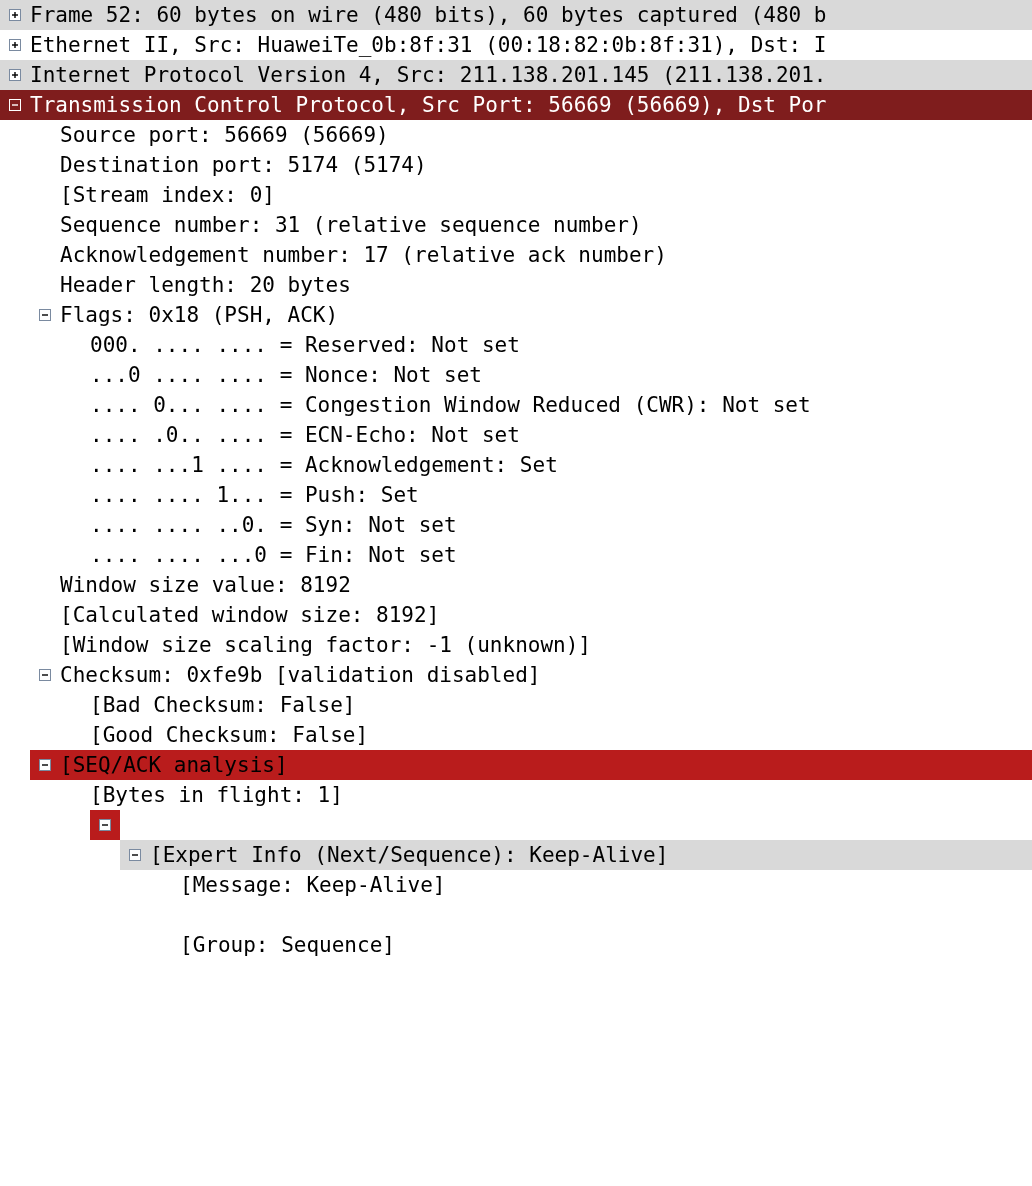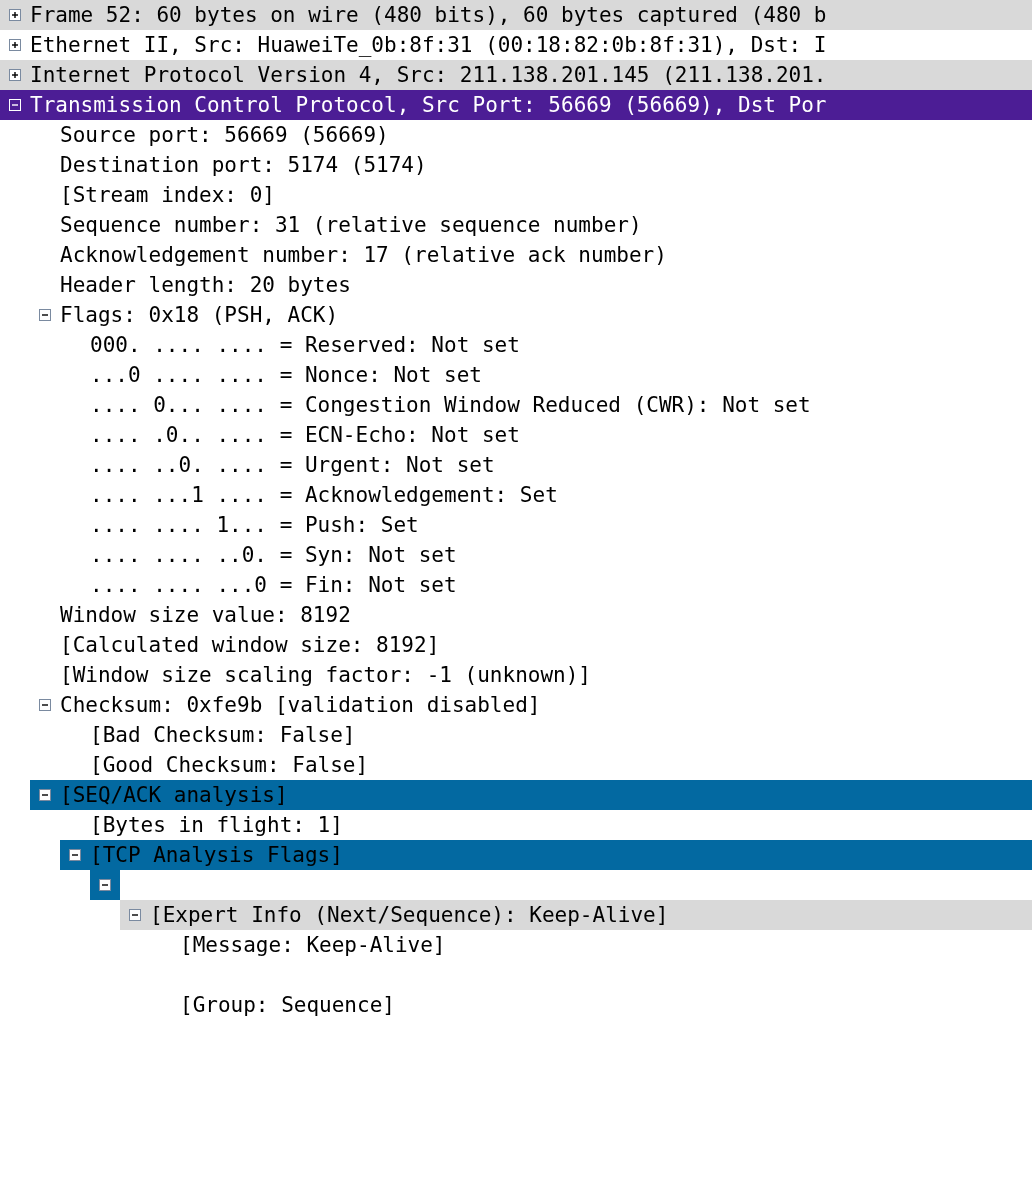--- a/index.html
+++ b/index.html
@@ -2,22 +2,22 @@
 <html><head>
 <meta charset="utf-8">
 <style>
   html,body{margin:0;padding:0;background:#fff;font-family:"Consolas","DejaVu Sans Mono","Lucida Console",monospace;font-size:21px;line-height:30px;color:#000;overflow:hidden;width:1032px}
   .tree{white-space:nowrap}
   .row{display:flex;align-items:center;height:30px}
   .cell{display:inline-block;width:30px;height:30px;flex:0 0 30px;position:relative}
   .toggle{width:30px;height:30px;flex:0 0 30px;display:flex;align-items:center;justify-content:center;cursor:pointer}
   .toggle svg{display:block}
   .label{flex:1 0 auto;padding-right:4px}
-  .sel{background:#4c1d95;color:#fff}
-  .hl-cyan{background:#0369a1}
+  .sel{background:#7f1d1d;color:#fff}
+  .hl-cyan{background:#b91c1c}
   .hl-grey{background:#d9d9d9}
 </style>
 </head>
 <body>
 
 <div class="tree" id="tree">
     <div class="row hl-grey">
       <span class="toggle">
         <svg width="14" height="14" viewBox="0 0 14 14">
           <rect x="1.5" y="1.5" width="11" height="11" fill="#fff" stroke="#7a8aa0" stroke-width="1"></rect>
@@ -117,26 +117,20 @@
     <div class="row">
       <span class="cell"></span>
       <span class="cell"></span>
       <span class="cell"></span>
       <span class="label">.... .0.. .... = ECN-Echo: Not set</span>
     </div>
     <div class="row">
       <span class="cell"></span>
       <span class="cell"></span>
       <span class="cell"></span>
-      <span class="label">.... ..0. .... = Urgent: Not set</span>
-    </div>
-    <div class="row">
-      <span class="cell"></span>
-      <span class="cell"></span>
-      <span class="cell"></span>
       <span class="label">.... ...1 .... = Acknowledgement: Set</span>
     </div>
     <div class="row">
       <span class="cell"></span>
       <span class="cell"></span>
       <span class="cell"></span>
       <span class="label">.... .... 1... = Push: Set</span>
     </div>
     <div class="row">
       <span class="cell"></span>
@@ -195,31 +189,20 @@
           <line x1="4" y1="7" x2="10" y2="7" stroke="#000" stroke-width="1.4"></line>
         </svg>
       </span>
       <span class="label hl-cyan">[SEQ/ACK analysis]</span>
     </div>
     <div class="row">
       <span class="cell"></span>
       <span class="cell"></span>
       <span class="cell"></span>
       <span class="label">[Bytes in flight: 1]</span>
-    </div>
-    <div class="row">
-      <span class="cell"></span>
-      <span class="cell"></span>
-      <span class="toggle hl-cyan">
-        <svg width="14" height="14" viewBox="0 0 14 14">
-          <rect x="1.5" y="1.5" width="11" height="11" fill="#fff" stroke="#7a8aa0" stroke-width="1"></rect>
-          <line x1="4" y1="7" x2="10" y2="7" stroke="#000" stroke-width="1.4"></line>
-        </svg>
-      </span>
-      <span class="label hl-cyan">[TCP Analysis Flags]</span>
     </div>
     <div class="row">
       <span class="cell"></span>
       <span class="cell"></span>
       <span class="cell"></span>
       <span class="toggle hl-cyan">
         <svg width="14" height="14" viewBox="0 0 14 14">
           <rect x="1.5" y="1.5" width="11" height="11" fill="#fff" stroke="#7a8aa0" stroke-width="1"></rect>
           <line x1="4" y1="7" x2="10" y2="7" stroke="#000" stroke-width="1.4"></line>
         </svg>

